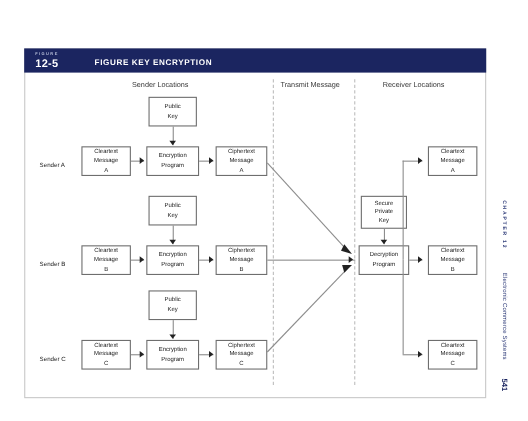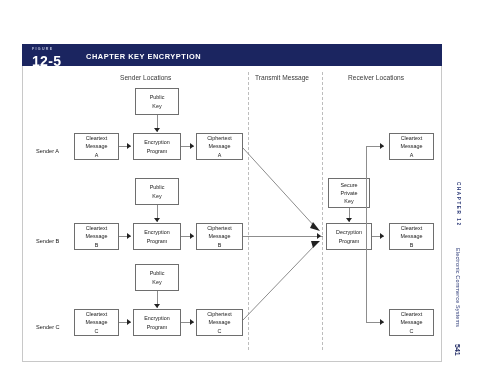--- a/index.html
+++ b/index.html
@@ -10,21 +10,21 @@
 
   
   #figure-frame{position:absolute;left:22px;top:44px;width:420px;height:318px;
                 border:1px solid #c8c8c8;box-sizing:border-box;background:#fff;}
 
   
   #header-band{position:absolute;left:22px;top:44px;width:420px;height:22px;
                background:#1b2560;box-sizing:border-box;}
   .fig-word{position:absolute;left:10px;top:3px;font-size:3.6px;letter-spacing:1.3px;
             color:#b9c0da;font-weight:700;}
-  .fig-num{position:absolute;left:10px;top:9px;font-size:14px;color:#ffffff;
+  .fig-num{position:absolute;left:10px;top:9px;font-size:10px;color:#ffffff;
            font-weight:700;letter-spacing:0.3px;}
   .fig-title{position:absolute;left:64px;top:8px;font-size:7.4px;color:#ffffff;
              font-weight:700;letter-spacing:0.55px;}
 
   
   .col-head{position:absolute;font-size:6.6px;color:#3a3a3a;white-space:nowrap;}
   #ch-sender{left:120px;top:74px;}
   #ch-transmit{left:255px;top:74px;}
   #ch-receiver{left:348px;top:74px;}
 
@@ -79,21 +79,21 @@
 </head>
 <body>
 
 <div id="page">
 
   <div id="figure-frame"></div>
 
   <div id="header-band">
     <div class="fig-word">FIGURE</div>
     <div class="fig-num">12-5</div>
-    <div class="fig-title">CHAPTER KEY ENCRYPTION</div>
+    <div class="fig-title">FIGURE KEY ENCRYPTION</div>
   </div>
 
   <div class="col-head" id="ch-sender">Sender Locations</div>
   <div class="col-head" id="ch-transmit">Transmit Message</div>
   <div class="col-head" id="ch-receiver">Receiver Locations</div>
 
   <div class="divider" id="div-1"></div>
   <div class="divider" id="div-2"></div>
 
   <div class="slabel" style="left:36px;top:148px;">Sender A</div>

